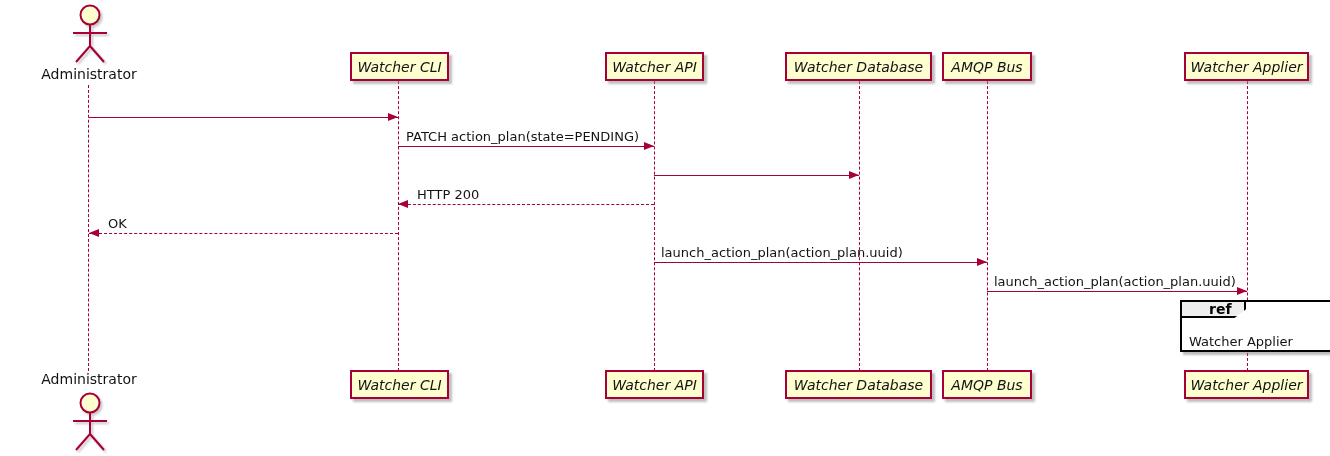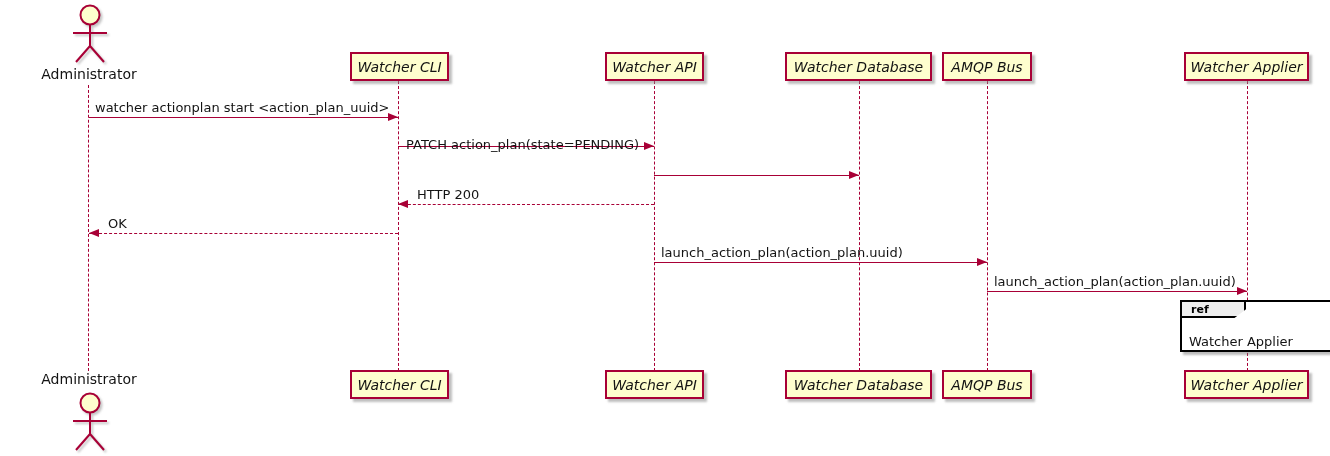--- a/index.html
+++ b/index.html
@@ -35,22 +35,22 @@
     border-right:10px solid #A80036; z-index:3; }
   .ref-box {
     position:absolute; box-sizing:border-box; background:#ffffff;
     border:2px solid #000000; box-shadow:3px 3px 2px rgba(120,120,120,0.5);
     z-index:4;
   }
   .ref-tab {
     position:absolute; left:0; top:0; width:64px; height:16px;
     background:#EEEEEE; border-right:2px solid #000; border-bottom:2px solid #000;
     clip-path:polygon(0 0,100% 0,100% 45%,82% 100%,0 100%);
-    font-size:11px; font-weight:bold; color:#000;
-    padding-left:9px; line-height:15px; box-sizing:border-box;
+    font-size:14px; font-weight:bold; color:#000;
+    padding-left:27px; line-height:15px; box-sizing:border-box;
   }
   .ref-text { position:absolute; left:7px; font-size:13px; color:#131313;
     white-space:nowrap; }
 </style>
 </head>
 <body>
 
 <div id="canvas">
 
   <div class="lifeline" style="left:56px;top:85px;height:286px"></div>
@@ -68,25 +68,24 @@
     <line x1="20" y1="43" x2="34" y2="59" stroke="#A80036" stroke-width="2"></line>
   </svg>
   <div class="actor-label" style="left:-3px;top:66px">Administrator</div>
 
   <div class="pbox" style="left:318px;top:52px;width:99px">Watcher CLI</div>
   <div class="pbox" style="left:573px;top:52px;width:99px">Watcher API</div>
   <div class="pbox" style="left:753px;top:52px;width:147px">Watcher Database</div>
   <div class="pbox" style="left:910px;top:52px;width:90px">AMQP Bus</div>
   <div class="pbox" style="left:1152px;top:52px;width:125px">Watcher Applier</div>
 
-  <div class="msg-label" style="left:63px;top:100px">watcher actionplan start &lt;action_plan_uuid&gt;</div>
   <div class="msg-line" style="left:57px;top:117px;width:309px"></div>
   <div class="arrow-r" style="left:356px;top:113px"></div>
 
-  <div class="msg-label" style="left:374px;top:137px">PATCH action_plan(state=PENDING)</div>
+  <div class="msg-label" style="left:374px;top:129px">PATCH action_plan(state=PENDING)</div>
   <div class="msg-line" style="left:366px;top:146px;width:256px"></div>
   <div class="arrow-r" style="left:612px;top:142px"></div>
 
   <div class="msg-line" style="left:622px;top:175px;width:205px"></div>
   <div class="arrow-r" style="left:817px;top:171px"></div>
 
   <div class="msg-label" style="left:385px;top:187px">HTTP 200</div>
   <div class="msg-line dashed" style="left:366px;top:204px;width:256px"></div>
   <div class="arrow-l" style="left:366px;top:200px"></div>
 

